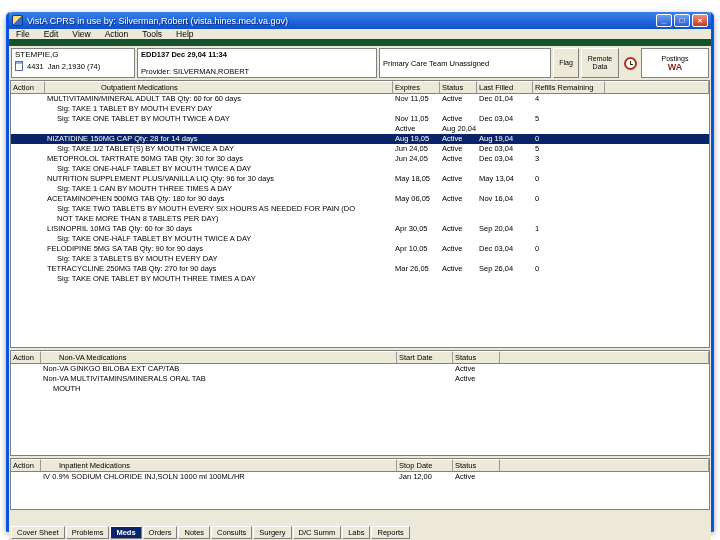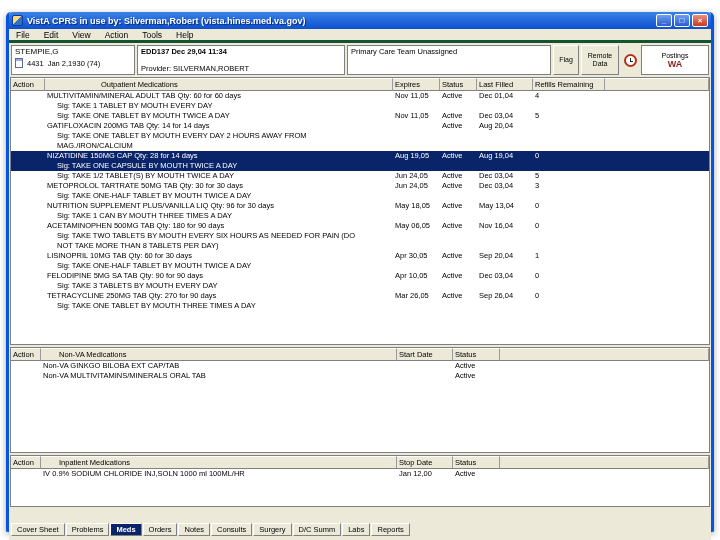--- a/index.html
+++ b/index.html
@@ -1,29 +1,29 @@
 <!DOCTYPE html>
 <html style="--selection: #0a246a; --titlebar-start: #3a81e8; --titlebar-end: #0d50cf; --window-frame: #0855dd; --chrome-bg: #ece9d8; --postings-color: #8d1f1f;"><head>
 <meta charset="utf-8">
 <style>
   *{box-sizing:border-box;margin:0;padding:0}
   html,body{width:720px;height:540px;background:#ffffff;font-family:"Liberation Sans",sans-serif;overflow:hidden}
   .window{position:absolute;left:6px;top:12px;width:708px;height:520px;border:3px solid var(--window-frame,#0855dd);border-top:none;border-radius:5px 5px 2px 2px;background:var(--chrome-bg,#ece9d8);display:flex;flex-direction:column;box-shadow:0 2px 6px rgba(0,0,0,.35)}
   .titlebar{flex:0 0 17px;background:linear-gradient(180deg,var(--titlebar-start,#3a81e8),var(--titlebar-end,#0d50cf));border-radius:4px 4px 0 0;display:flex;align-items:center;padding:0 3px;color:#fff}
   .app-icon{width:11px;height:11px;border-radius:2px;background:linear-gradient(135deg,#ffd97a 0 45%,#2f6fd0 45% 100%);border:1px solid #123a8a;flex:0 0 auto}
-  .title-text{font-size:9px;font-weight:bold;margin-left:4px;white-space:nowrap;overflow:hidden;flex:1;text-shadow:1px 1px 1px #00256e}
+  .title-text{font-size:9px;font-weight:normal;margin-left:4px;white-space:nowrap;overflow:hidden;flex:1;text-shadow:1px 1px 1px #00256e}
   .tbtn{width:16px;height:13px;margin-left:2px;border-radius:2px;border:1px solid #fff;display:flex;align-items:center;justify-content:center;font-size:8px;line-height:8px;color:#fff;background:linear-gradient(180deg,#6f9ef0,#2a5cd0);font-weight:bold}
   .tbtn.close{background:linear-gradient(180deg,#ee8d7d,#c43c1d)}
-  .menubar{flex:0 0 14px;display:flex;align-items:center;border-bottom:3px solid #14532d;background:var(--chrome-bg,#ece9d8)}
+  .menubar{flex:0 0 14px;display:flex;align-items:center;border-bottom:7px solid #14532d;background:var(--chrome-bg,#ece9d8)}
   .menu-item{font-size:8.5px;padding:0 7px;color:#000}
   .patientbar{flex:0 0 32px;display:flex;gap:2px;padding:2px;align-items:stretch;background:var(--chrome-bg,#ece9d8)}
   .pbox{background:#fff;border:1px solid #808080;padding:1px 3px;font-size:7.5px;overflow:hidden;white-space:nowrap}
   .patient-box{width:124px}
-  .visit-box{width:208px}
-  .team-box{flex:1;display:flex;align-items:flex-start}
+  .visit-box{width:240px}
+  .team-box{flex:1;display:flex;align-items:center}
   .pt-name{font-weight:normal;font-size:8px}
   .pt-line2{display:flex;gap:4px;align-items:center;margin-top:2px}
   .mini-doc{width:8px;height:10px;background:#fff;border:1px solid #5a6a9a;box-shadow:inset 0 2px 0 #9ab0e8;flex:0 0 auto}
   .vline1{font-weight:bold}
   .vline2{margin-top:8px}
   .xpbtn{background:var(--chrome-bg,#ece9d8);border:1px solid #808080;border-top-color:#fff;border-left-color:#fff;font-size:7px;text-align:center;display:flex;align-items:center;justify-content:center;line-height:8px;font-family:"Liberation Sans",sans-serif}
   .flag-btn{width:26px}
   .remote-btn{width:38px;white-space:normal;padding:1px}
   .clock-wrap{width:18px;display:flex;align-items:center;justify-content:center}
   .clock{width:13px;height:13px;border-radius:50%;border:2px solid #b23020;background:#fff;position:relative}
@@ -131,36 +131,30 @@
             <div class="msig">Sig: TAKE ONE TABLET BY MOUTH TWICE A DAY</div>
           </div>
           <div class="c">Nov 11,05</div>
           <div class="c">Active</div>
           <div class="c">Dec 03,04</div>
           <div class="c">5</div>
           <div class="c"></div>
         </div>
         <div class="orow">
           <div class="c"></div>
-          <div class="c">
-            <div class="mname">GATIFLOXACIN 200MG TAB Qty: 14 for 14 days</div>
-            <div class="msig">Sig: TAKE ONE TABLET BY MOUTH EVERY DAY 2 HOURS AWAY FROM</div>
-            <div class="msig">MAG./IRON/CALCIUM</div>
-          </div>
           <div class="c"></div>
           <div class="c">Active</div>
           <div class="c">Aug 20,04</div>
           <div class="c"></div>
           <div class="c"></div>
         </div>
         <div class="orow selected">
           <div class="c"></div>
           <div class="c">
             <div class="mname">NIZATIDINE 150MG CAP Qty: 28 for 14 days</div>
-            <div class="msig">Sig: TAKE ONE CAPSULE BY MOUTH TWICE A DAY</div>
           </div>
           <div class="c">Aug 19,05</div>
           <div class="c">Active</div>
           <div class="c">Aug 19,04</div>
           <div class="c">0</div>
           <div class="c"></div>
         </div>
         <div class="orow">
           <div class="c"></div>
           <div class="c">
@@ -263,20 +257,21 @@
             <div class="mname">Non-VA  GINKGO BILOBA EXT CAP/TAB</div>
           </div>
           <div class="c"></div>
           <div class="c">Active</div>
           <div class="c"></div>
         </div>
         <div class="srow">
           <div class="c"></div>
           <div class="c">
             <div class="mname">Non-VA  MULTIVITAMINS/MINERALS ORAL TAB</div>
+            <div class="msig">MOUTH</div>
           </div>
           <div class="c"></div>
           <div class="c">Active</div>
           <div class="c"></div>
         </div>
       </div>
   </div>
 
   <div class="panel inpatient">
     <div class="phead grid-sub" id="inpt-head">

